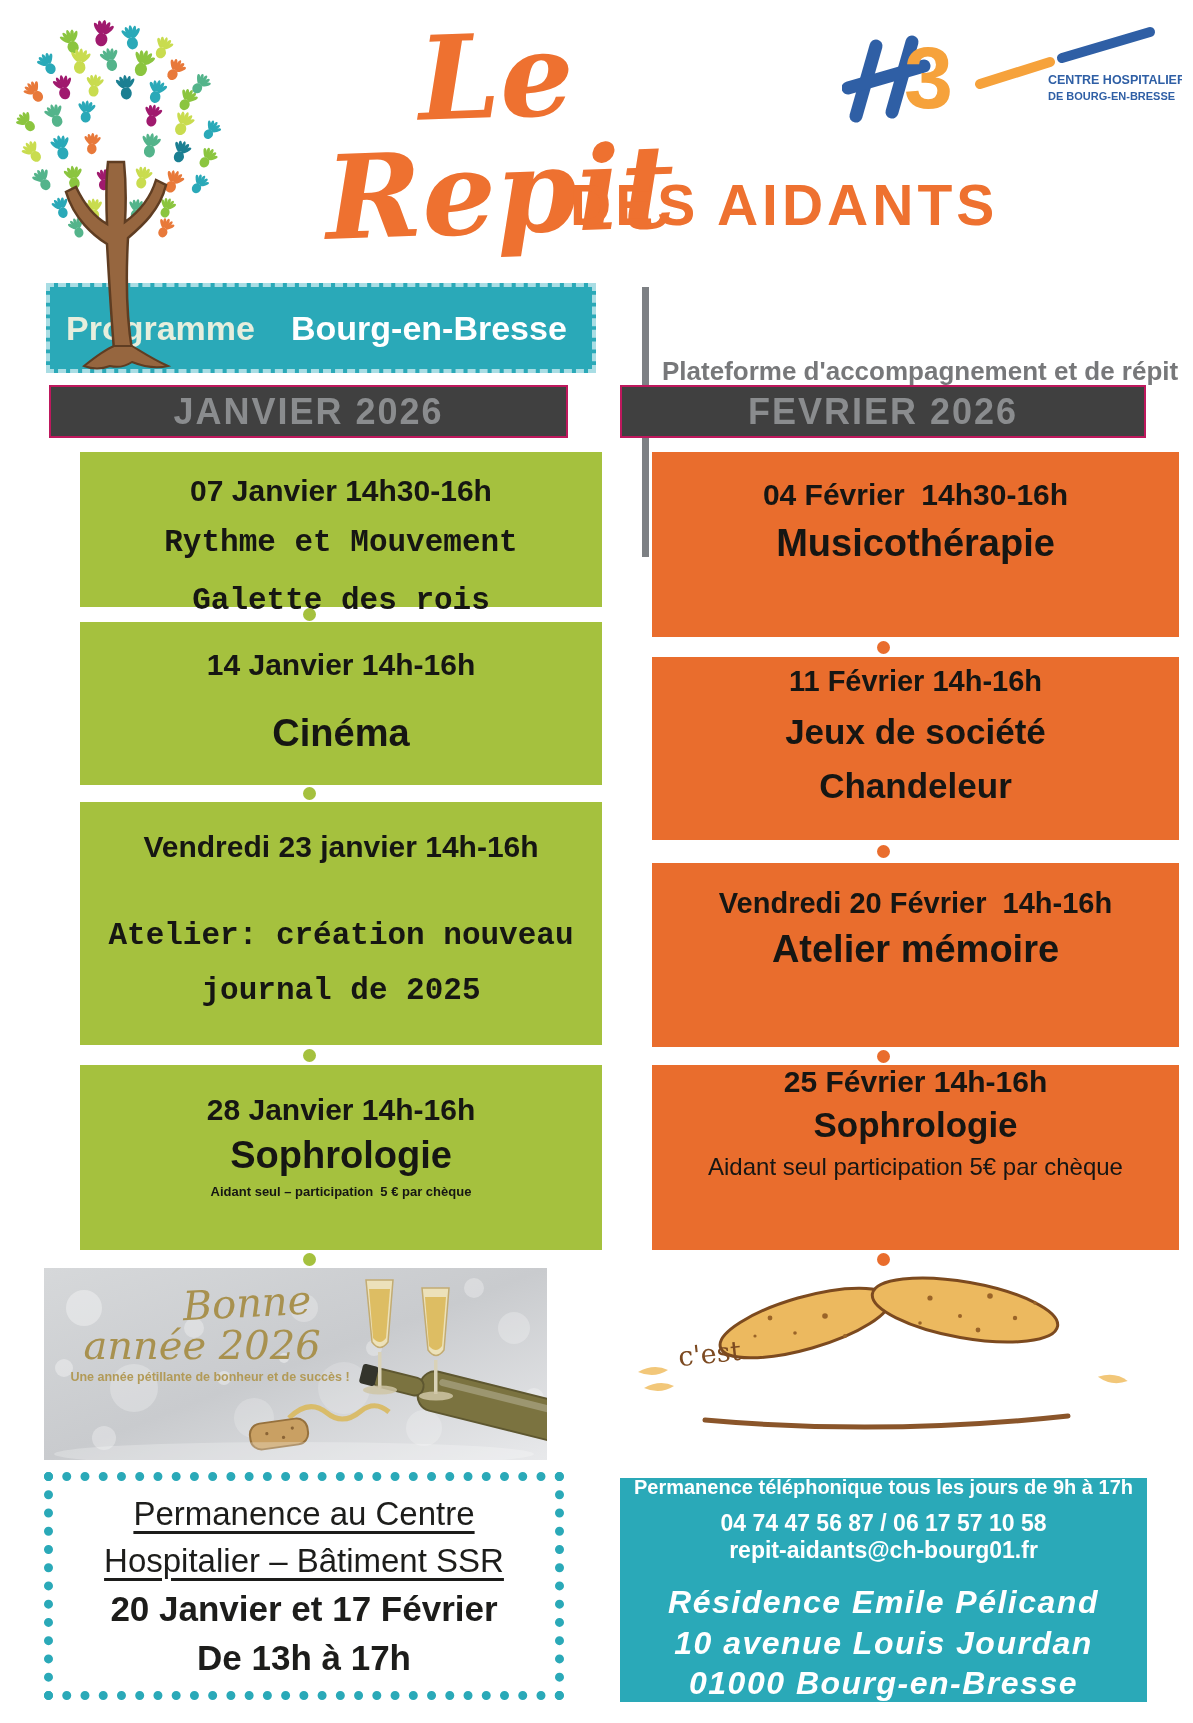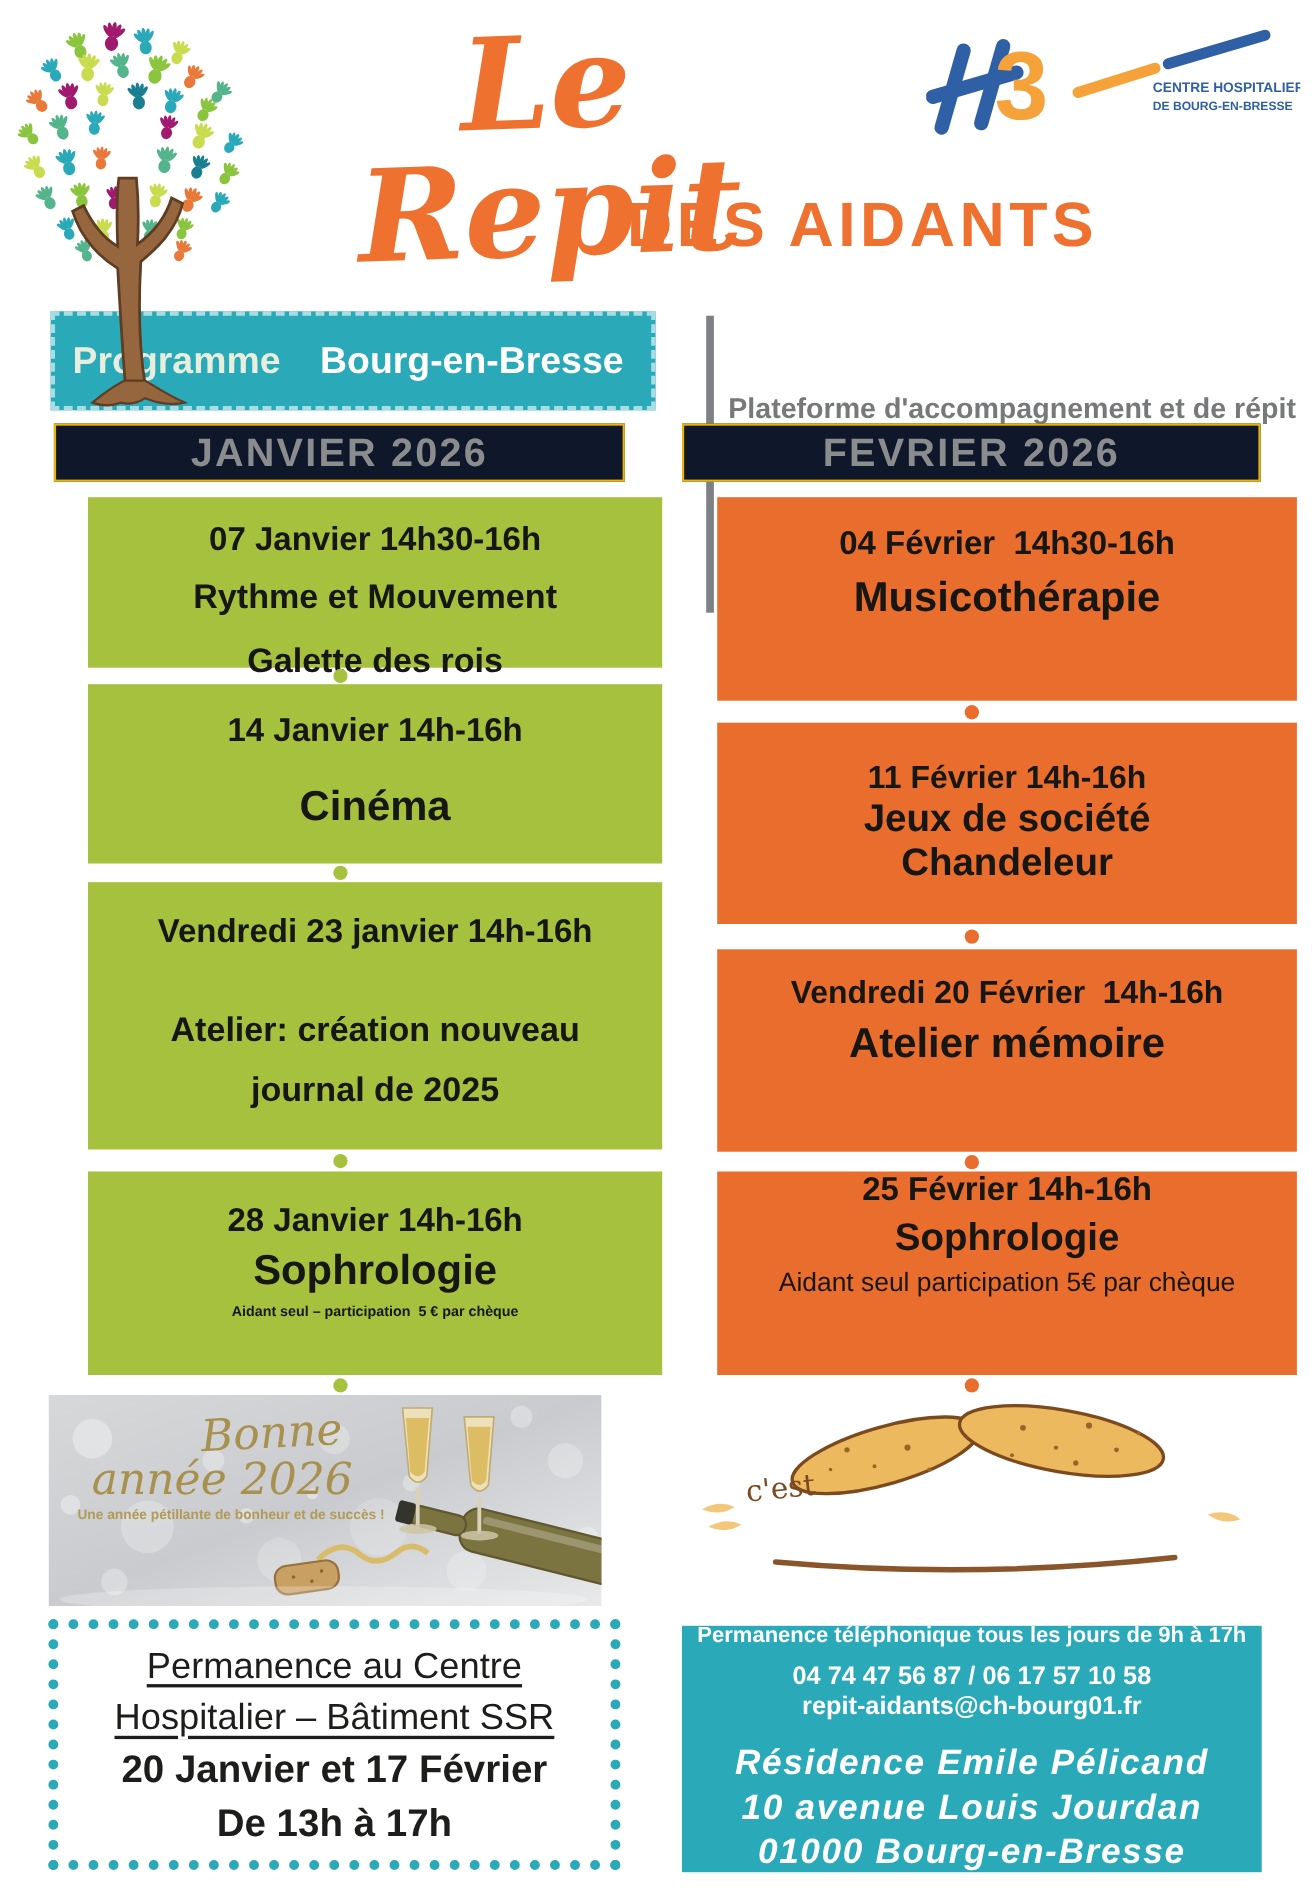--- a/index.html
+++ b/index.html
@@ -21,45 +21,45 @@
   #banner{position:absolute;left:46px;top:283px;width:550px;height:90px;background:#2aa9b8;
       border:4px dashed #a9dde4;display:flex;align-items:center;gap:36px;padding-left:16px;
       font-weight:bold;font-size:34px;z-index:1;}
   #banner .label{color:#e7eedd;}
   #banner .city{color:#ffffff;}
 
   #tagline{position:absolute;left:642px;top:287px;border-left:7px solid #7d8084;
       padding-left:13px;color:#77787a;font-weight:bold;font-size:26px;line-height:1.3;}
 
   
-  .month{position:absolute;top:385px;height:53px;background:#0f172a;border:2px solid #eab308;
+  .month{position:absolute;top:385px;height:53px;background:#404040;border:2px solid #be185d;
       display:flex;align-items:center;justify-content:center;font-size:36px;font-weight:bold;
       color:#8a8c8e;letter-spacing:2px;}
   #month-jan{left:49px;width:519px;}
   #month-feb{left:620px;width:526px;}
 
   
   .block{position:absolute;display:flex;flex-direction:column;align-items:center;
       text-align:center;color:#161613;margin-left:32px;}
   .block.green{background:#a5c13e;left:48px;width:522px;}
   .block.orange{background:#e96d2d;left:620px;width:527px;}
   #jan-b1{top:452px;height:155px;padding-top:22px;gap:13px;}
   #jan-b2{top:622px;height:163px;padding-top:26px;gap:30px;}
   #jan-b3{top:802px;height:243px;padding-top:28px;gap:10px;}
   #jan-b3 .spacer{height:30px;}
   #jan-b4{top:1065px;height:185px;padding-top:28px;gap:7px;}
   #feb-b1{top:452px;height:185px;padding-top:26px;gap:10px;}
-  #feb-b2{top:657px;height:183px;padding-top:34px;}
+  #feb-b2{top:657px;height:183px;padding-top:8px;gap:14px;}
   #feb-b3{top:863px;height:184px;padding-top:24px;gap:8px;}
   #feb-b4{top:1065px;height:185px;gap:6px;}
 
   .date{font-size:30px;font-weight:bold;}
   .date-sm{font-size:29px;font-weight:bold;}
   .title-lg{font-size:38px;font-weight:bold;}
-  .title-md{font-size:31px;font-weight:bold;line-height:1.45;}
+  .title-md{font-size:31px;font-weight:bold;line-height:1.45;font-family:Liberation Mono, monospace;}
   .title-mid{font-size:35px;font-weight:bold;}
   .note-sm{font-size:13px;font-weight:bold;}
   .note-md{font-size:24px;max-width:420px;line-height:1.3;}
 
   .dot{position:absolute;width:13px;height:13px;border-radius:50%;}
   .dot.g{background:#a5c13e;left:303px;}
   .dot.o{background:#e96d2d;left:877px;}
   #gd1{top:608px;} #gd2{top:787px;} #gd3{top:1049px;} #gd4{top:1253px;}
   #od1{top:641px;} #od2{top:845px;} #od3{top:1050px;} #od4{top:1253px;}
 

